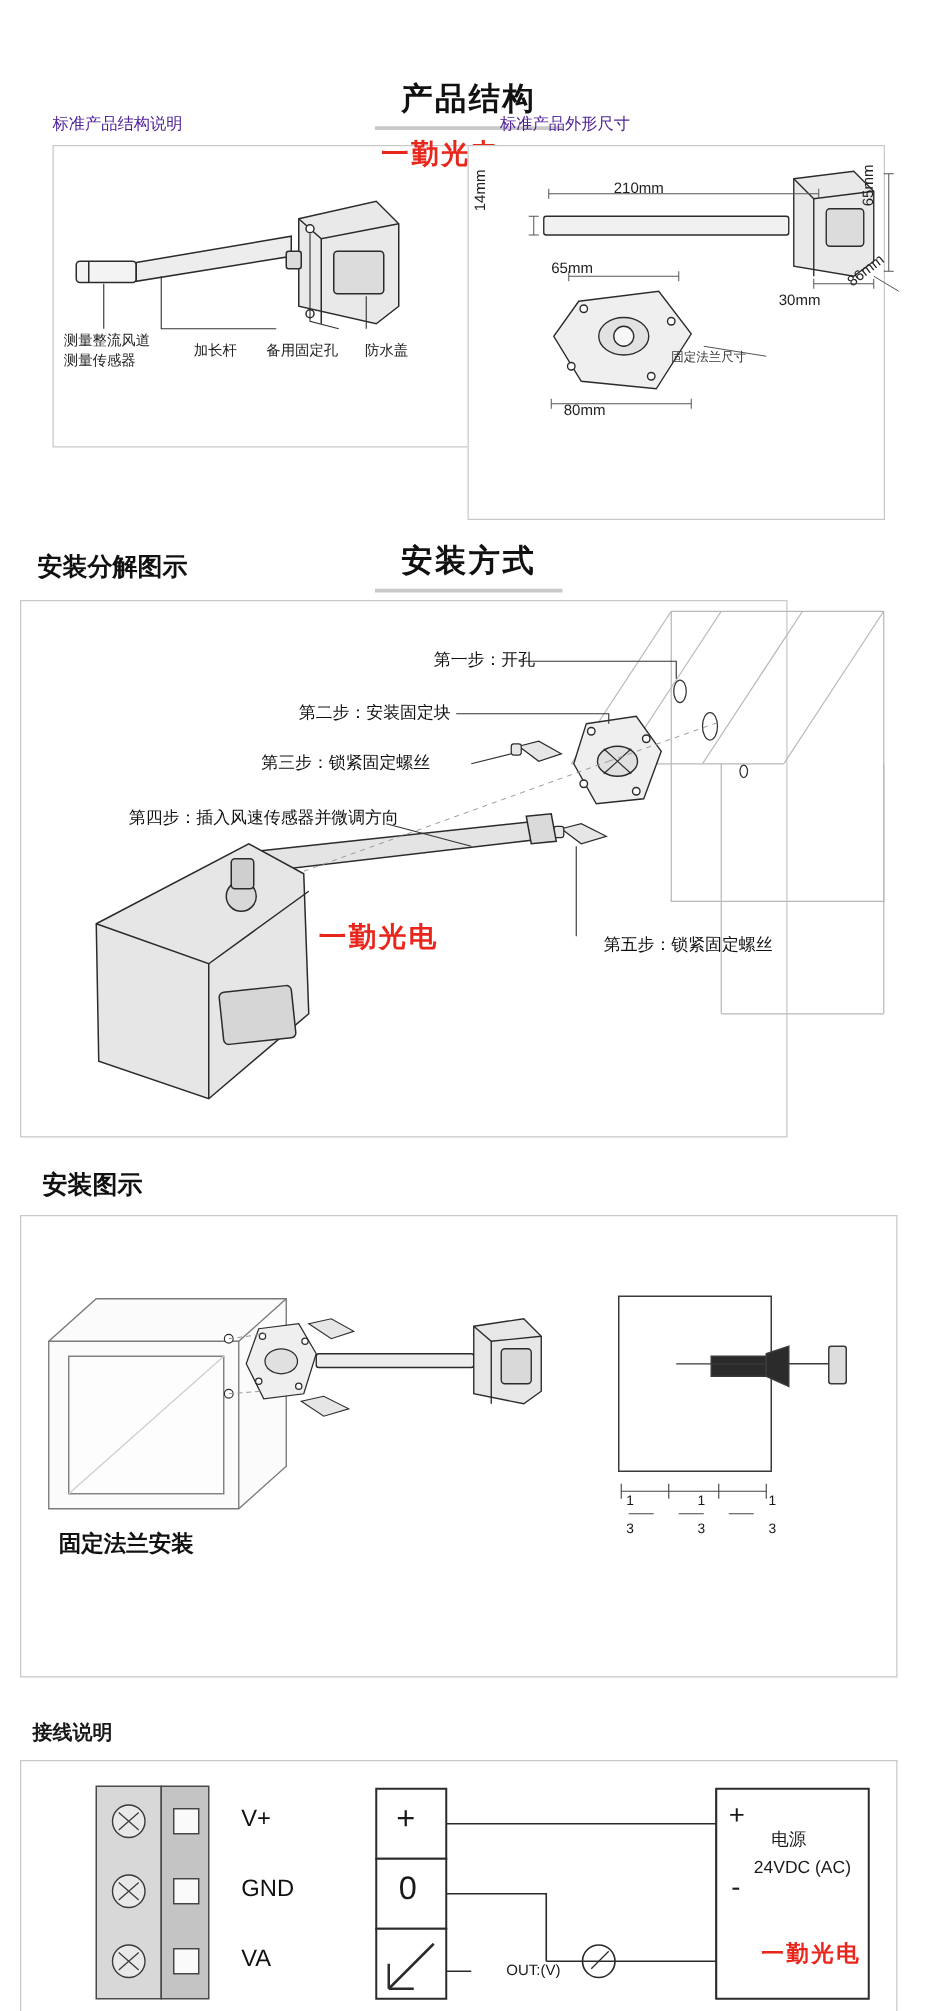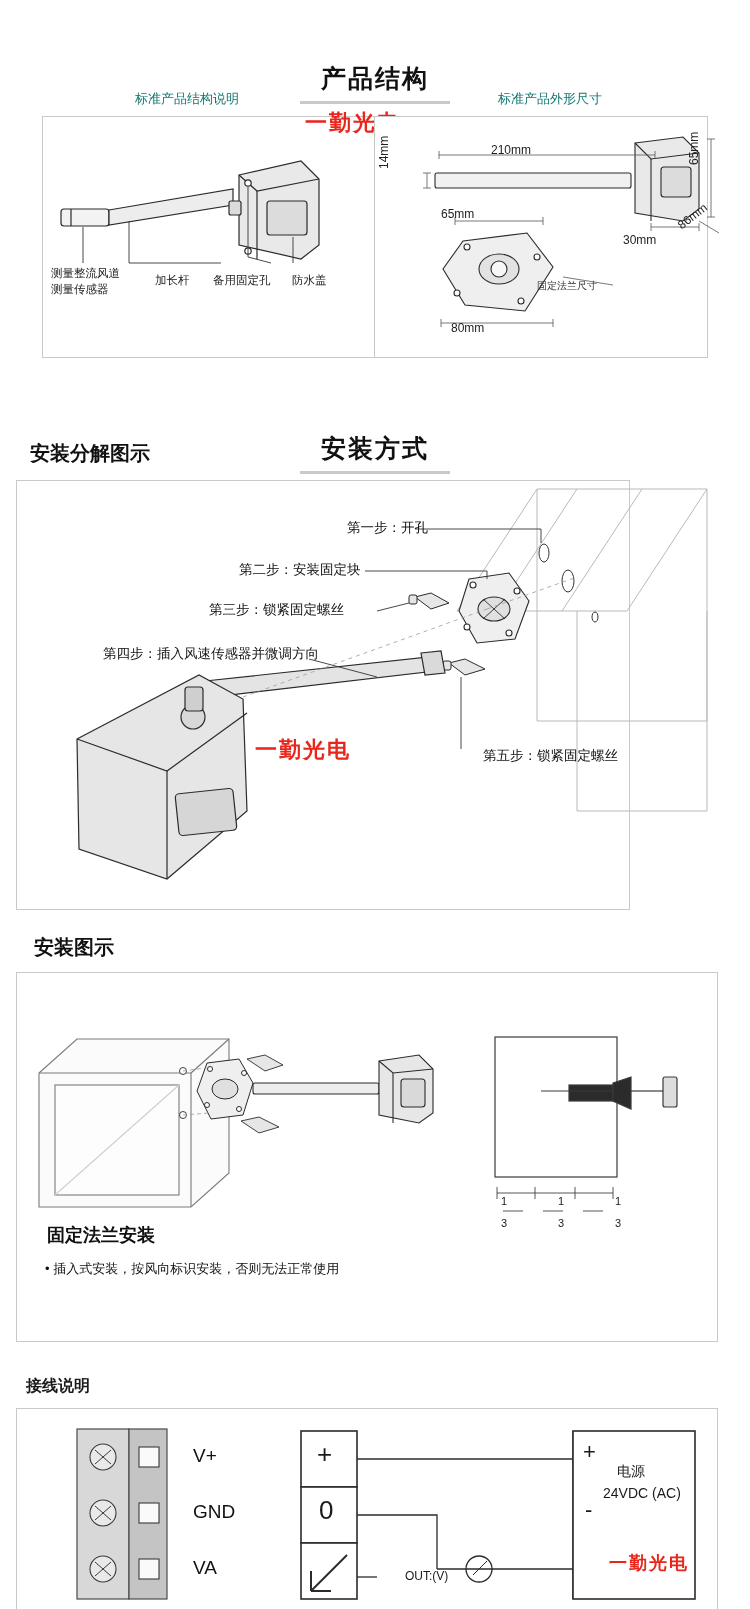--- a/index.html
+++ b/index.html
@@ -24,22 +24,21 @@
   }
   .section-title .underline {
     display:block;
     width:150px;
     height:3px;
     background:#c9c9c9;
     margin:6px auto 0 auto;
   }
   .sub-label {
     font-size:13px;
-    color:#0f766e;
-    text-align:center;
+    color:#4c1d95;
   }
   .heading-bold {
     font-size:20px;
     font-weight:bold;
     color:#111;
   }
   .panel {
     border:1px solid #c9c9c9;
     background:#fff;
     position:relative;
@@ -111,21 +110,21 @@
     <div>测量整流风道</div>
     <div>测量传感器</div>
   </div>
   <div class="abs cap" style="left:112px; top:156px;">加长杆</div>
   <div class="abs cap" style="left:170px; top:156px;">备用固定孔</div>
   <div class="abs cap" style="left:249px; top:156px;">防水盖</div>
 </div>
 
 <div class="abs watermark" style="left:305px; top:108px;">一勤光电</div>
 
-<div class="panel abs" style="left:374px; top:116px; width:334px; height:242px;padding-left:28px;">
+<div class="panel abs" style="left:374px; top:116px; width:334px; height:300px;padding-left:28px;">
   <svg width="332" height="240" viewBox="0 0 332 240">
     <g stroke="#2b2b2b" stroke-width="1.1" fill="#f1f1f1">
 
       <rect x="32" y="56" width="196" height="15" rx="2"></rect>
 
       <path d="M232 26 L280 20 L296 36 L296 92 L280 104 L232 96 Z" fill="#e9e9e9"></path>
       <path d="M232 26 L248 42 L296 36" fill="none"></path>
       <path d="M248 42 L248 104" fill="none"></path>
       <rect x="258" y="50" width="30" height="30" rx="3" fill="#dcdcdc"></rect>
 
@@ -308,21 +307,20 @@
     <span>1</span>
   </div>
   <div class="abs" style="left:484px; top:244px; width:120px; display:flex; justify-content:space-between; font-size:11px;">
     <span>3</span>
     <span>3</span>
     <span>3</span>
   </div>
 
   <div class="abs heading-bold" style="left:30px; top:250px; font-size:18px;">固定法兰安装</div>
   <div class="abs" style="left:28px; top:286px; width:650px;">
-    <div class="bullet">• <span>插入式安装，按风向标识安装，否则无法正常使用</span></div>
   </div>
 </div>
 
 <div class="abs" style="left:26px; top:1376px; font-size:16px; font-weight:bold;">接线说明</div>
 
 <div class="panel abs" style="left:16px; top:1408px; width:702px; height:201px; border-bottom:none;">
   <svg width="700" height="200" viewBox="0 0 700 200">
 
     <g stroke="#4a4a4a" stroke-width="1.2" fill="#d8d8d8">
       <rect x="60" y="20" width="52" height="170"></rect>

